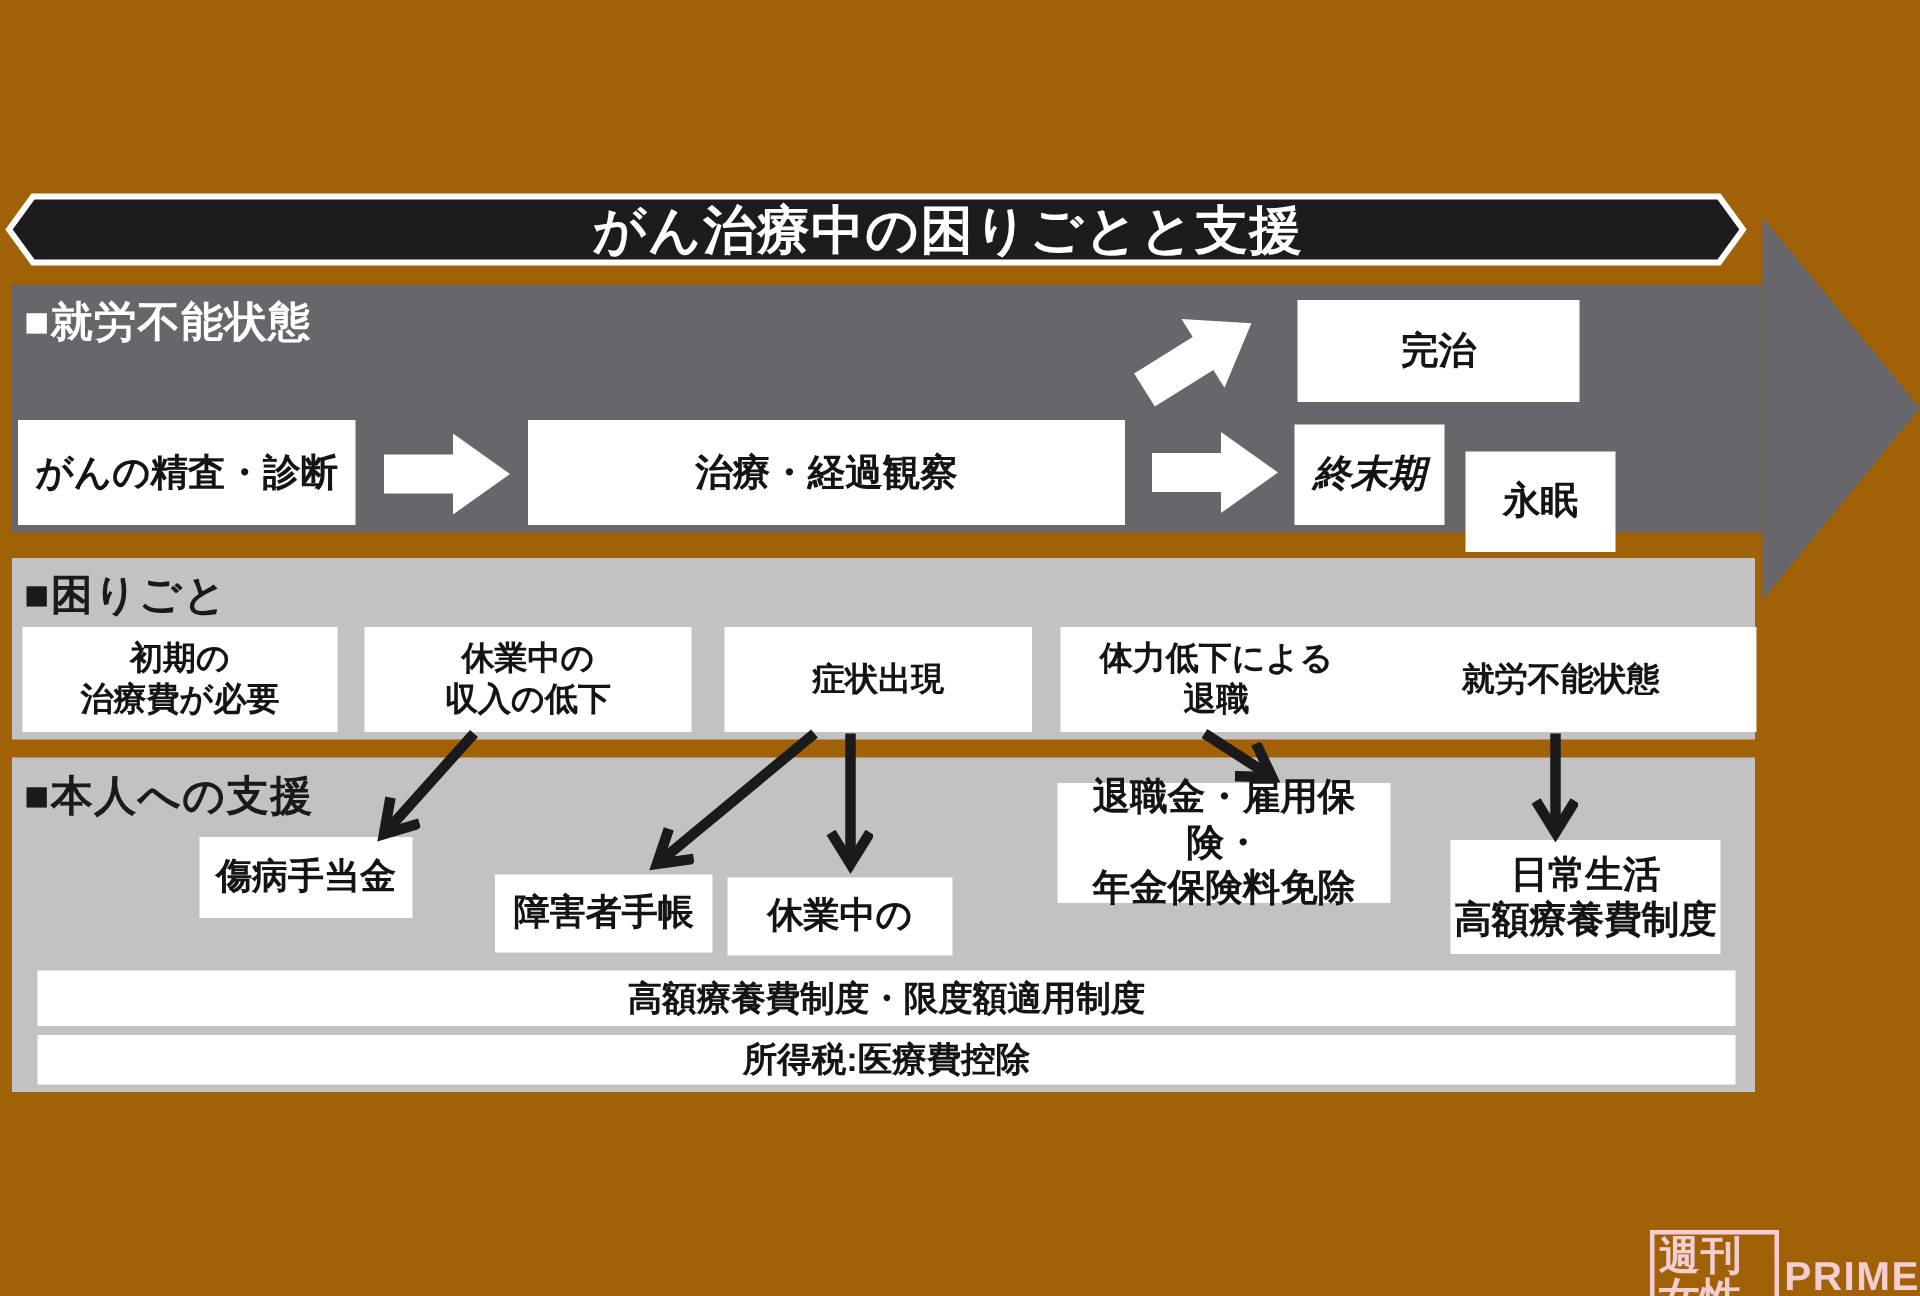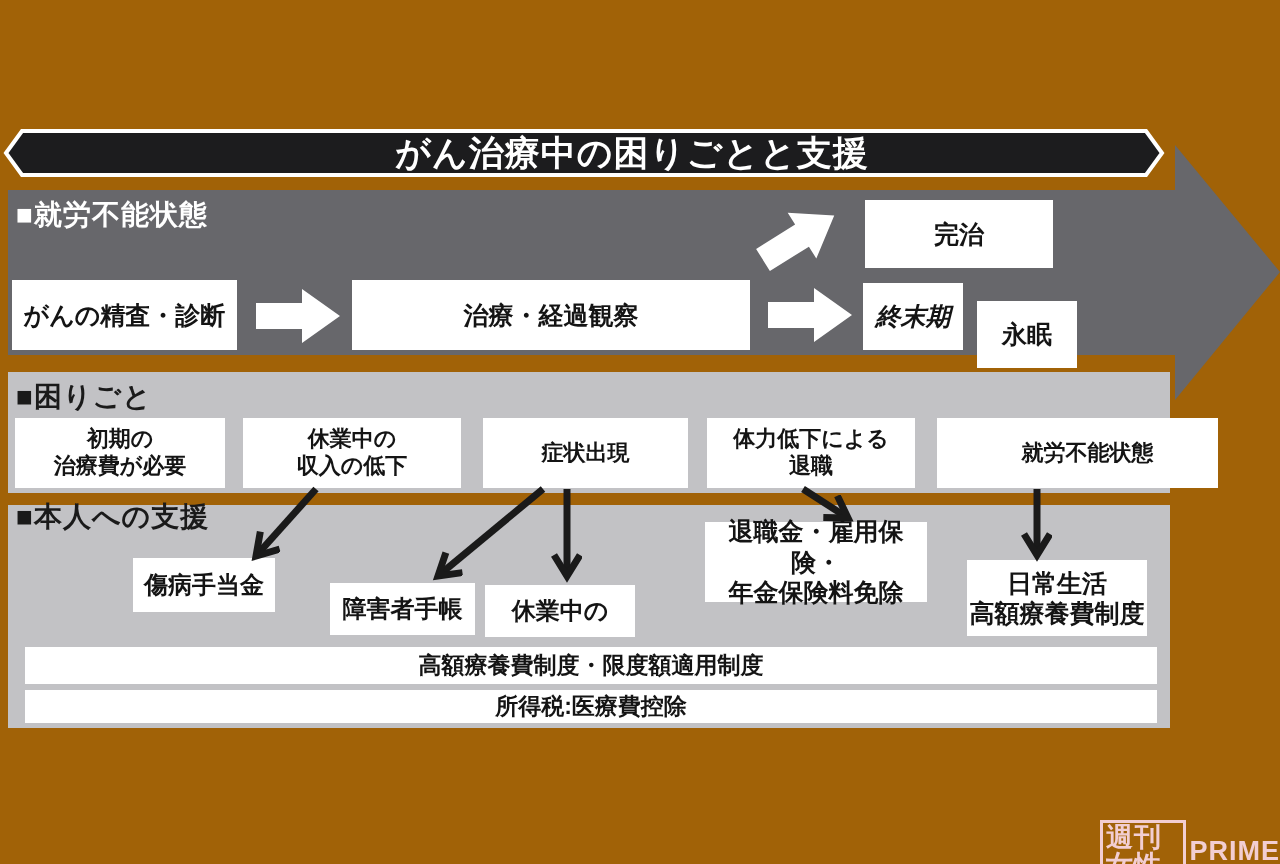--- a/index.html
+++ b/index.html
@@ -43,36 +43,36 @@
   <svg class="layer z2" width="1280" height="864" viewBox="0 0 1280 864">
     <rect x="8" y="190" width="1167" height="165" fill="#67676b"></rect>
     <polygon points="1175,145 1280,272 1175,400" fill="#67676b"></polygon>
     <polygon points="6,153 22,131 1146,131 1162,153 1146,175 22,175" fill="#1c1c1e" stroke="#ffffff" stroke-width="4"></polygon>
   </svg>
 
   <div class="banner-text">がん治療中の困りごとと支援</div>
 
   <div class="hdr white z4" style="left:16px;top:196px;">■就労不能状態</div>
   <div class="hdr z4" style="left:16px;top:378px;">■困りごと</div>
-  <div class="hdr z4" style="left:16px;top:498px;">■本人への支援</div>
+  <div class="hdr z4" style="left:16px;top:512px;">■本人への支援</div>
 
   <div class="wbox fs23 z2" style="left:12px;top:280px;width:225px;height:70px;">がんの精査・診断</div>
   <div class="wbox fs23 z2" style="left:352px;top:280px;width:398px;height:70px;">治療・経過観察</div>
   <div class="wbox fs23 z2" style="left:865px;top:200px;width:188px;height:68px;">完治</div>
   <div class="wbox fs23 z2" style="left:863px;top:283px;width:100px;height:67px;font-style:italic;">終末期</div>
   <div class="wbox fs23 z2" style="left:977px;top:283px;width:100px;height:67px;margin-top:18px;">永眠</div>
 
   <div class="wbox fs22 z2" style="left:15px;top:418px;width:210px;height:70px;">初期の
 治療費が必要</div>
   <div class="wbox fs22 z2" style="left:243px;top:418px;width:218px;height:70px;">休業中の
 収入の低下</div>
   <div class="wbox fs22 z2" style="left:483px;top:418px;width:205px;height:70px;">症状出現</div>
   <div class="wbox fs22 z2" style="left:707px;top:418px;width:208px;height:70px;">体力低下による
 退職</div>
-  <div class="wbox fs22 z2" style="left:937px;top:418px;width:261px;height:70px;padding-left:20px;">就労不能状態</div>
+  <div class="wbox fs22 z2" style="left:890px;top:418px;width:261px;height:70px;padding-left:20px;">就労不能状態</div>
 
   <div class="wbox fs24 z2" style="left:133px;top:558px;width:142px;height:54px;">傷病手当金</div>
   <div class="wbox fs24 z2" style="left:330px;top:583px;width:145px;height:52px;">障害者手帳</div>
   <div class="wbox fs24 z2" style="left:485px;top:585px;width:150px;height:52px;">休業中の</div>
   <div class="wbox fs23 z2" style="left:705px;top:522px;width:222px;height:80px;">退職金・雇用保険・
 年金保険料免除</div>
   <div class="wbox fs23 z2" style="left:967px;top:560px;width:180px;height:76px;">日常生活
 高額療養費制度</div>
 
   <div class="bar z2" style="top:690px;height:33px;">所得税:医療費控除</div>

